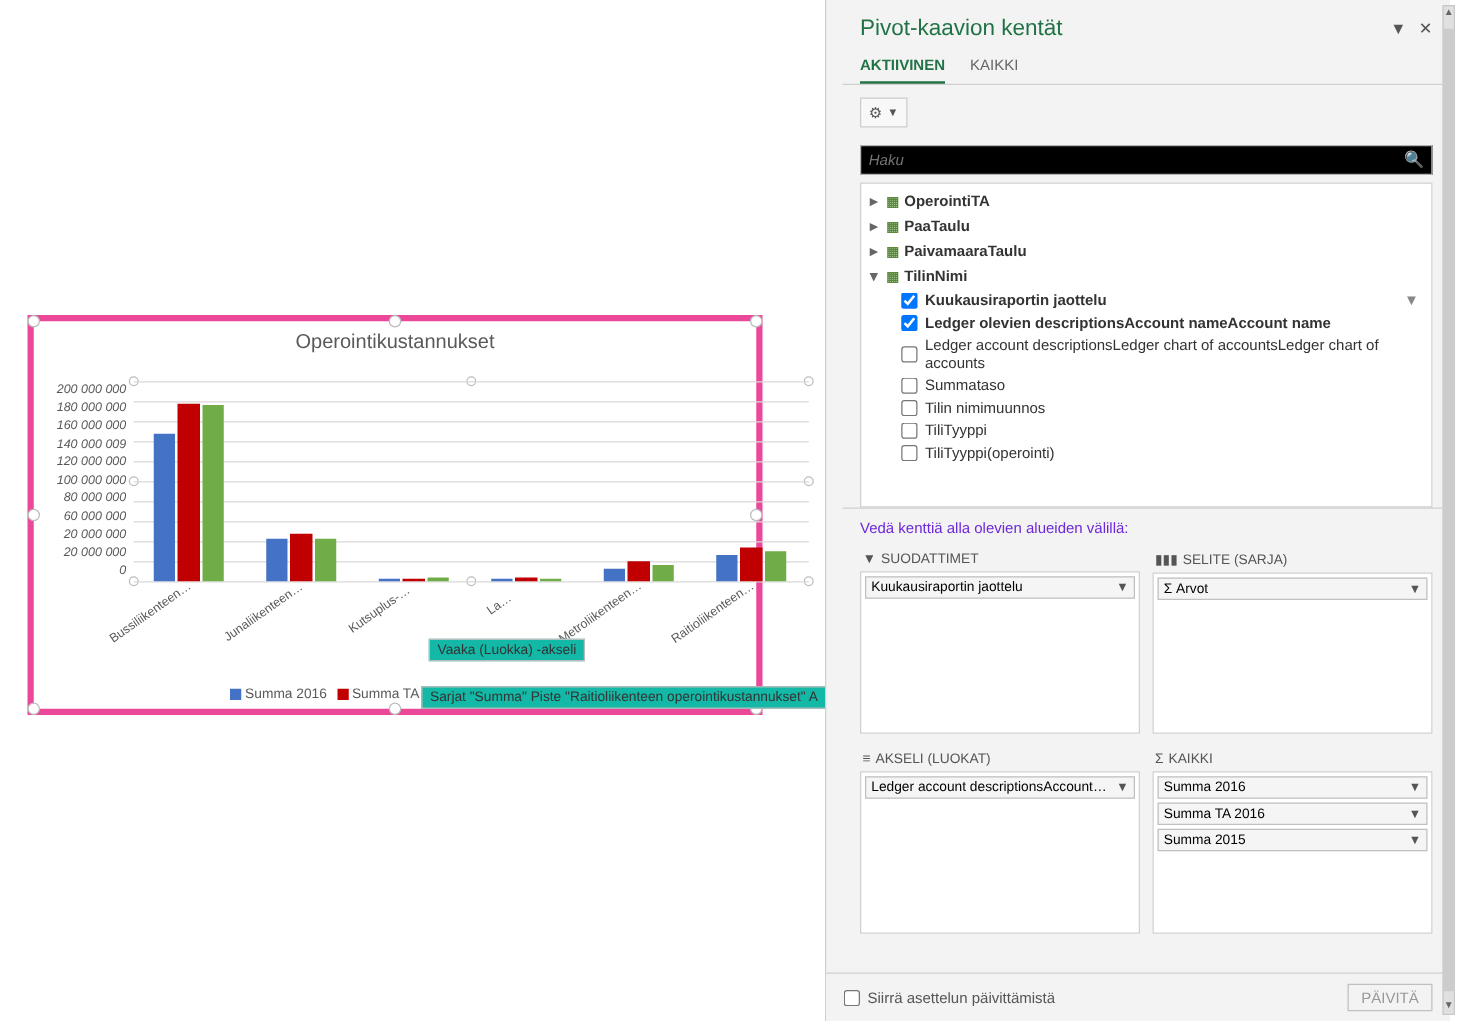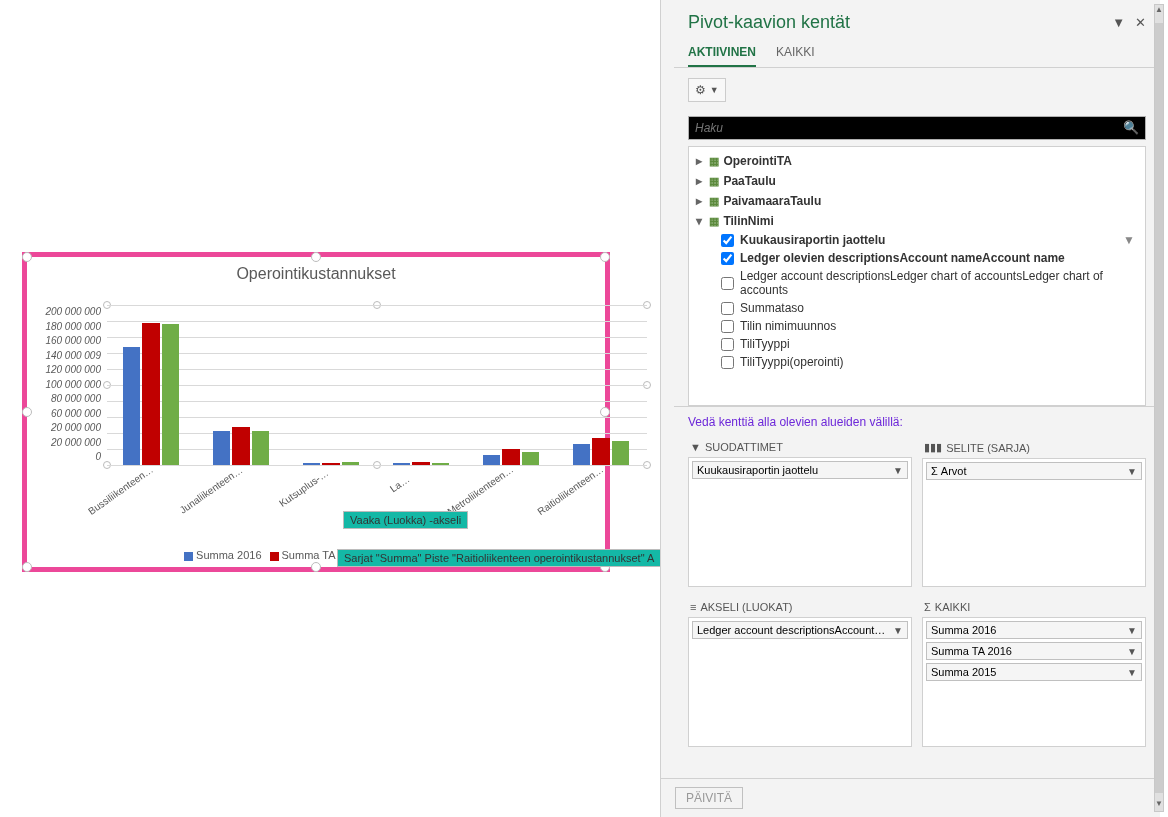--- a/index.html
+++ b/index.html
@@ -383,20 +383,24 @@
           </div>
           <div class="pill">
             <span>Summa 2015</span>
             <span class="dd">▼</span>
           </div>
         </div>
     </div>
   </div>
 
   <div class="footer">
+    <label>
+      <input type="checkbox" style=""> 
+        <span>Siirrä asettelun päivittämistä</span>
+    </label>
     <button disabled="">PÄIVITÄ</button>
   </div>
 </div>
 
 <div class="scrollbar-outer">
   <div class="scrollbar-arrow" style="top:0">▲</div>
   <div class="scrollbar-thumb"></div>
   <div class="scrollbar-arrow" style="bottom:0">▼</div>
 </div>
 

